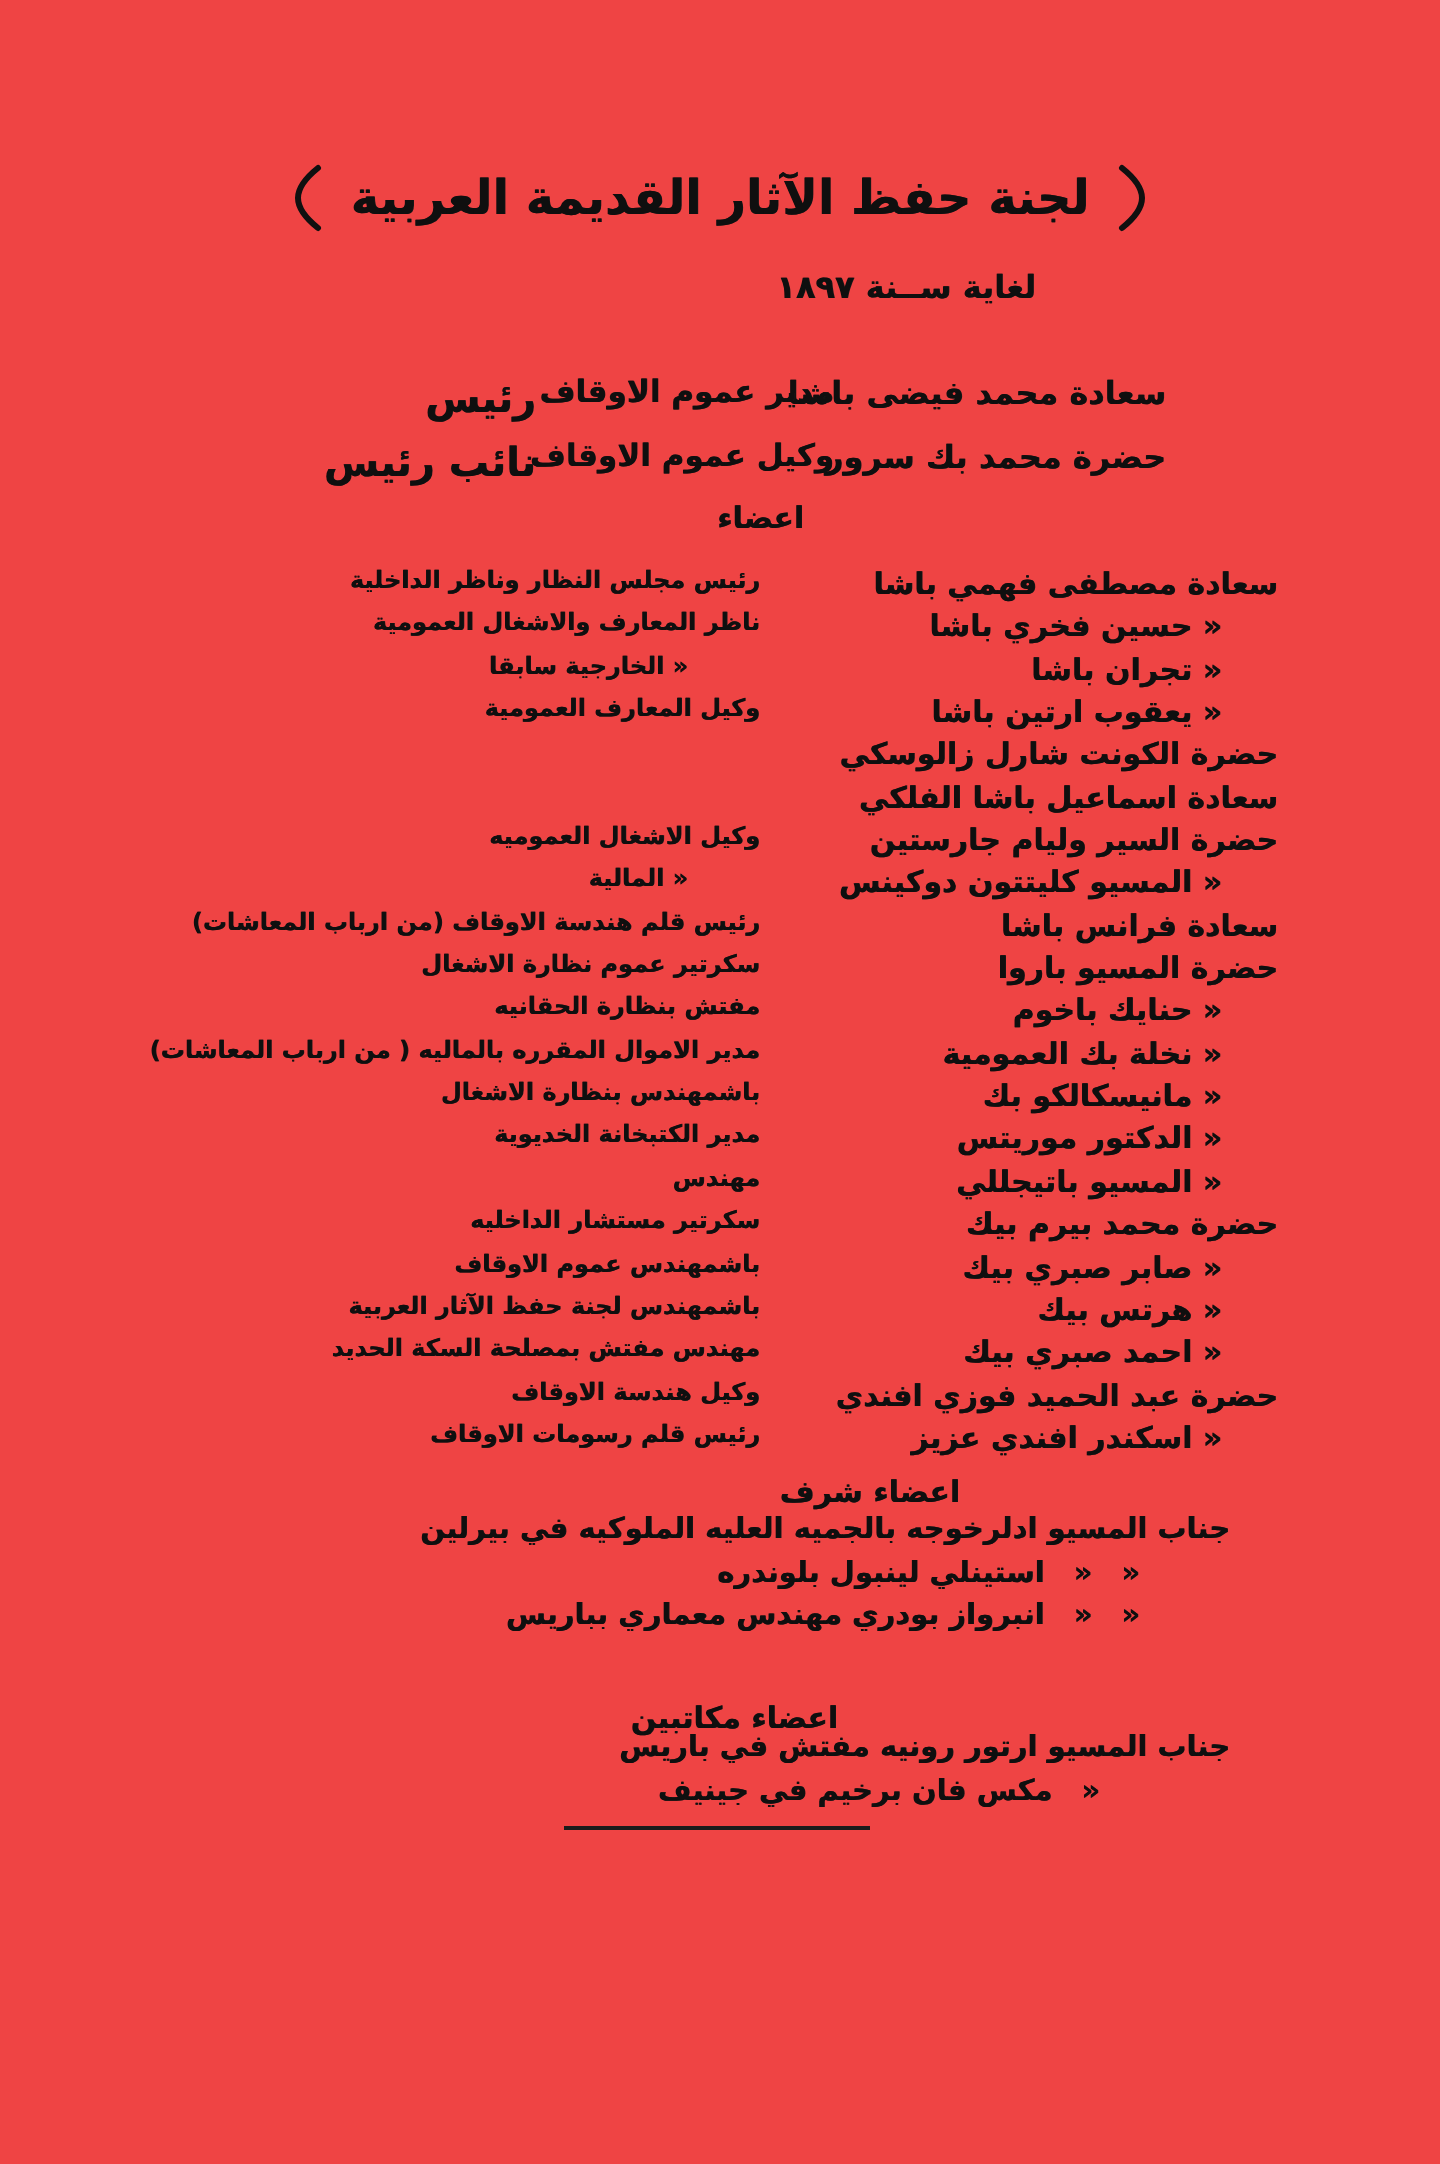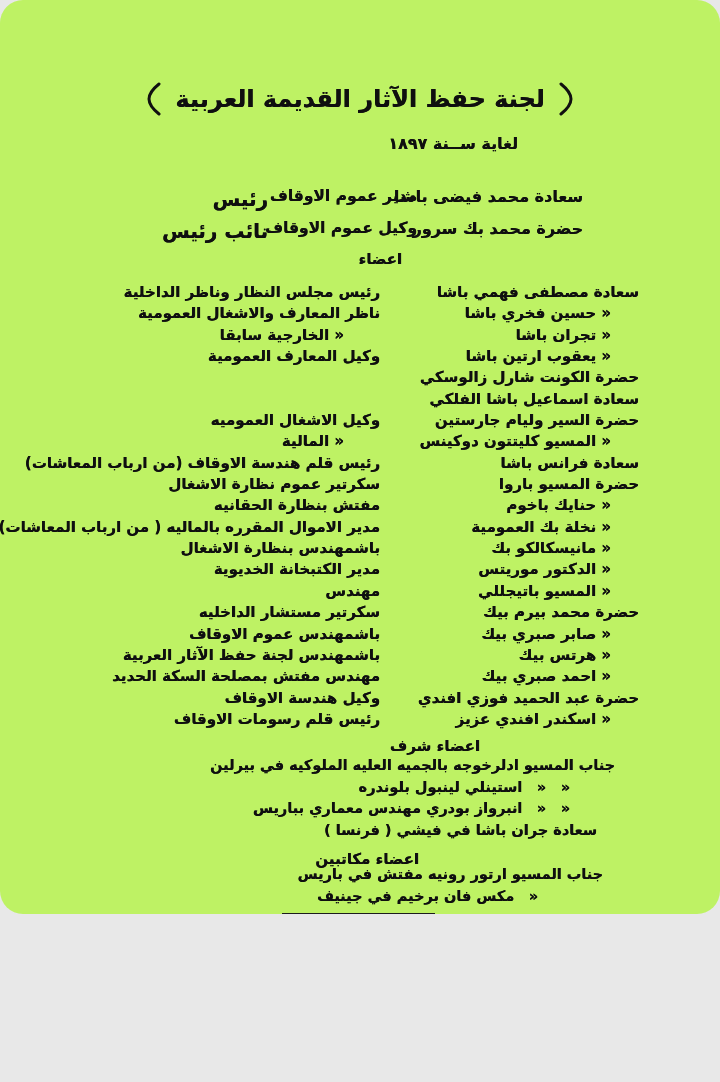--- a/index.html
+++ b/index.html
@@ -1,49 +1,48 @@
 <!DOCTYPE html>
 <html lang="ar"><head>
 <meta charset="utf-8">
 <style>
   html,body{margin:0;padding:0;background:#e8e8e8;}
   .page{
     position:relative;
-    width:720px;height:914px;
+    width:720px;height:1082px;
     margin:0 auto;
-    background:#bef264;
+    background:#ef4444;
     direction:rtl;
     font-family:"DejaVu Sans", sans-serif;
     color:#101010;
     overflow:hidden;
-    border-radius:23px;
   }
   .txt{white-space:nowrap;font-weight:700;color:#0f0f0f;text-shadow:0.3px 0.2px 0 #1a1a1a;}
   
   #title-wrap{position:absolute;top:82px;left:0;width:100%;display:flex;justify-content:center;align-items:center;gap:12px;}
   #title{font-size:24px;}
   .t-orn{display:inline-block;flex:0 0 auto;}
   #subtitle{position:absolute;top:134px;right:202px;font-size:16px;}
   
   #board{position:absolute;top:187px;left:0;right:0;}
   .brow{position:relative;height:32px;}
   .b-name{position:absolute;right:137px;font-size:16px;}
   .b-title{position:absolute;right:303px;font-size:15.5px;}
   .b-role{position:absolute;right:452px;font-size:20px;}
   
   #members-heading{position:absolute;top:250px;right:318px;font-size:15px;}
   #members{position:absolute;top:283px;left:0;right:0;}
   .mrow{position:relative;height:21.35px;}
   .m-name{position:absolute;right:81px;font-size:15px;}
-  .m-role{position:absolute;right:340px;font-size:15px;}
+  .m-role{position:absolute;right:340px;font-size:12px;}
   
   #honorary-heading{position:absolute;top:737px;right:240px;font-size:15px;}
   #honorary{position:absolute;top:757px;left:0;right:0;}
   #corresponding-heading{position:absolute;top:850px;right:301px;font-size:15px;}
-  #corresponding{position:absolute;top:866px;left:0;right:12px;}
+  #corresponding{position:absolute;top:866px;left:0;right:0;}
   .hrow{position:relative;height:21.5px;}
   .h-text{position:absolute;right:105px;font-size:14.5px;}
   
   .ind-18{padding-right:18px;}
   .ind-28{padding-right:28px;}
   .ind-36{padding-right:36px;}
   .ind-45{padding-right:45px;}
   .ind-65{padding-right:65px;margin-left:20px;}
   
   #footnote-rule{position:absolute;top:913px;left:282px;width:153px;height:2px;background:#1c1c1c;}
@@ -197,23 +196,20 @@
       </div>
 
       <div class="hrow">
         <span class="h-text txt ind-45">« « استينلي لينبول بلوندره</span>
       </div>
 
       <div class="hrow">
         <span class="h-text txt ind-45">« « انبرواز بودري مهندس معماري بباريس</span>
       </div>
 
-      <div class="hrow">
-        <span class="h-text txt ind-18">سعادة جران باشا في فيشي ( فرنسا )</span>
-      </div>
     </div>
 
   <div id="corresponding-heading" class="txt">اعضاء مكاتبين</div>
 
   <div id="corresponding">
 
       <div class="hrow">
         <span class="h-text txt">جناب المسيو ارتور رونيه مفتش في باريس</span>
       </div>
 

